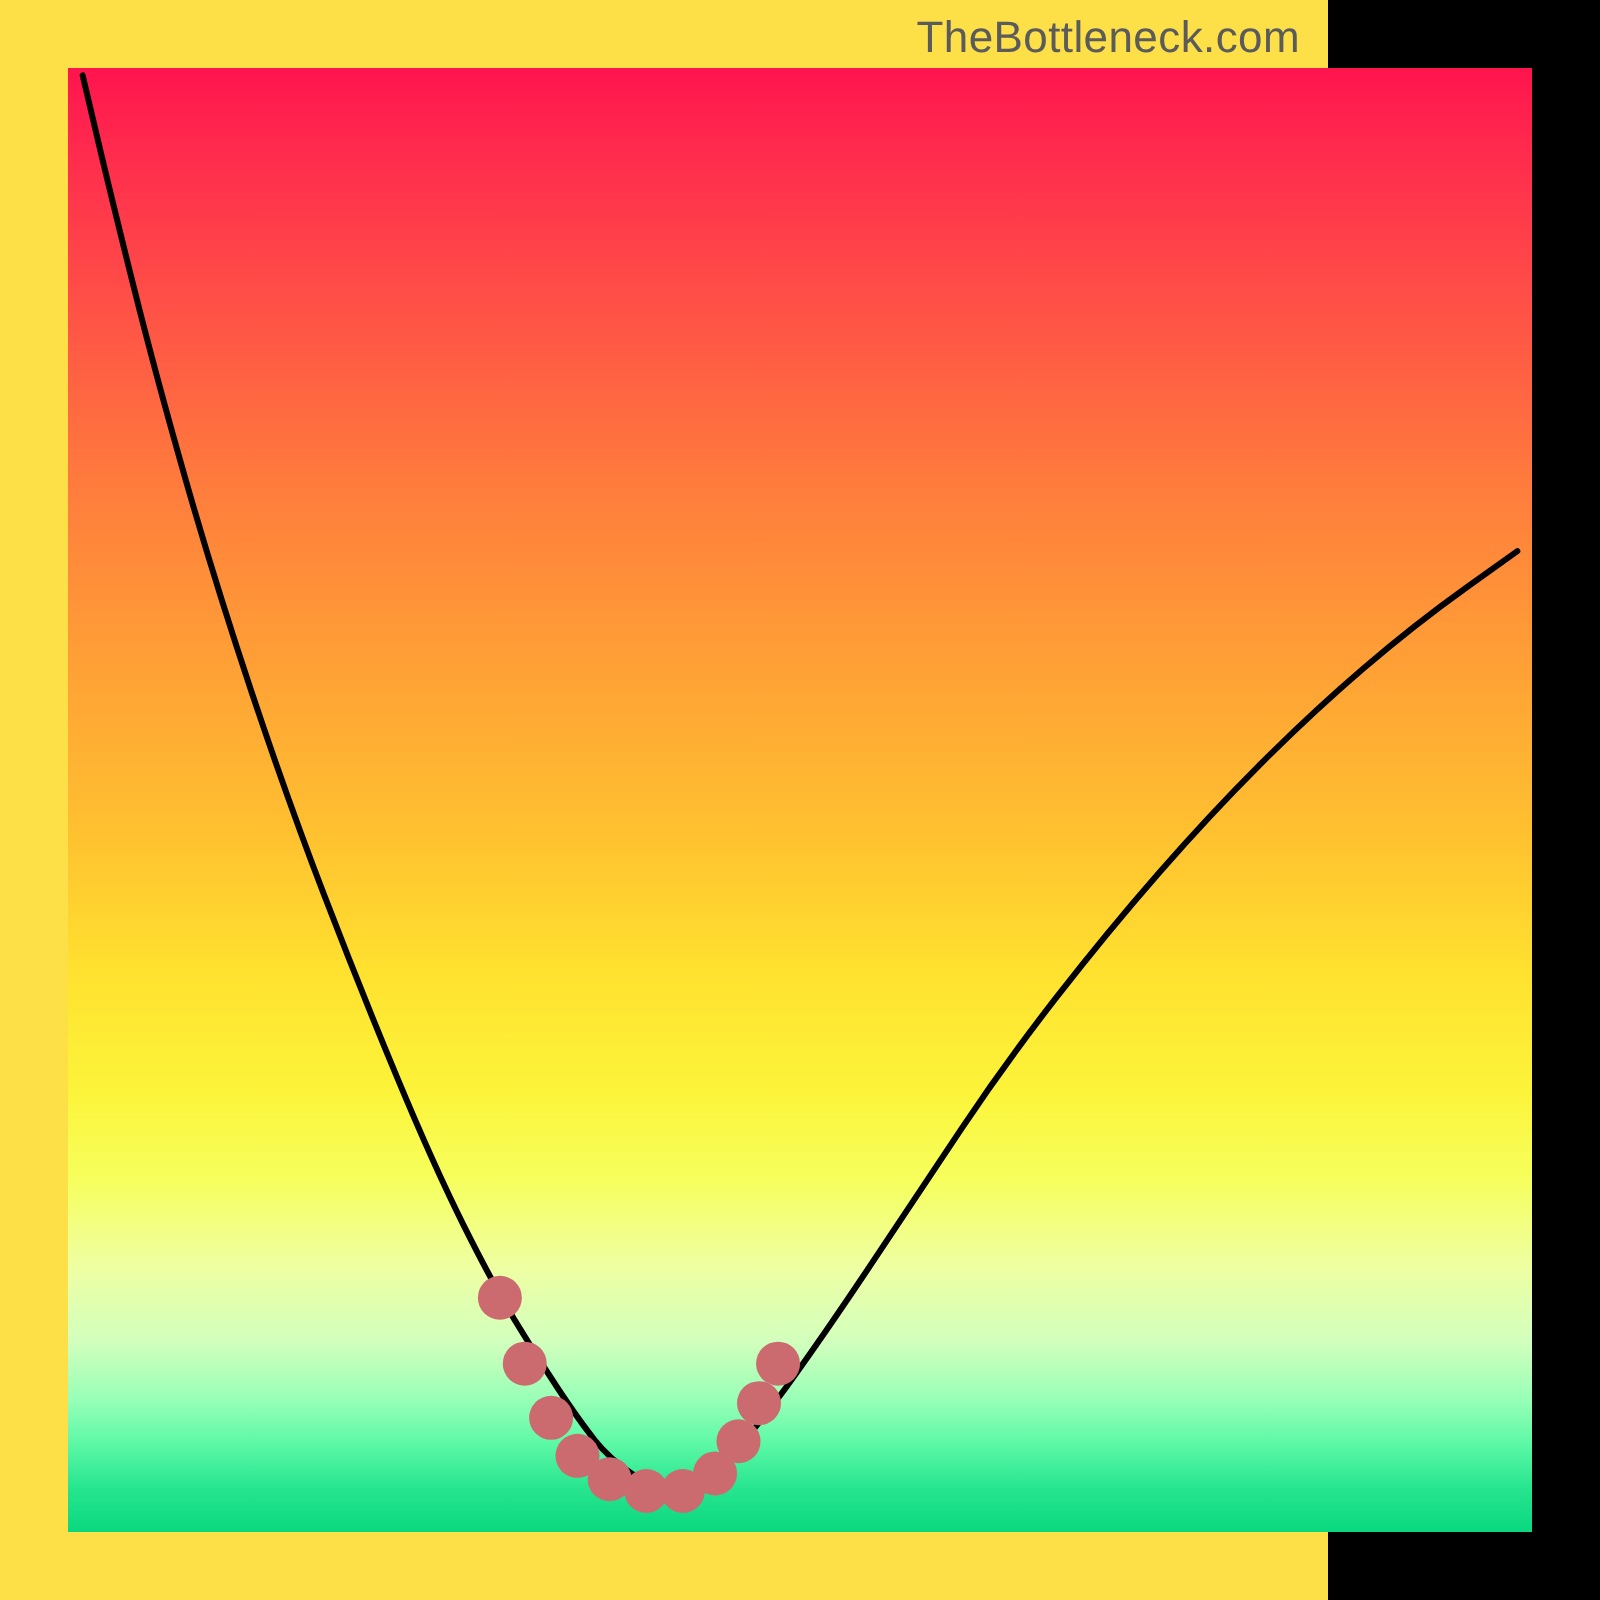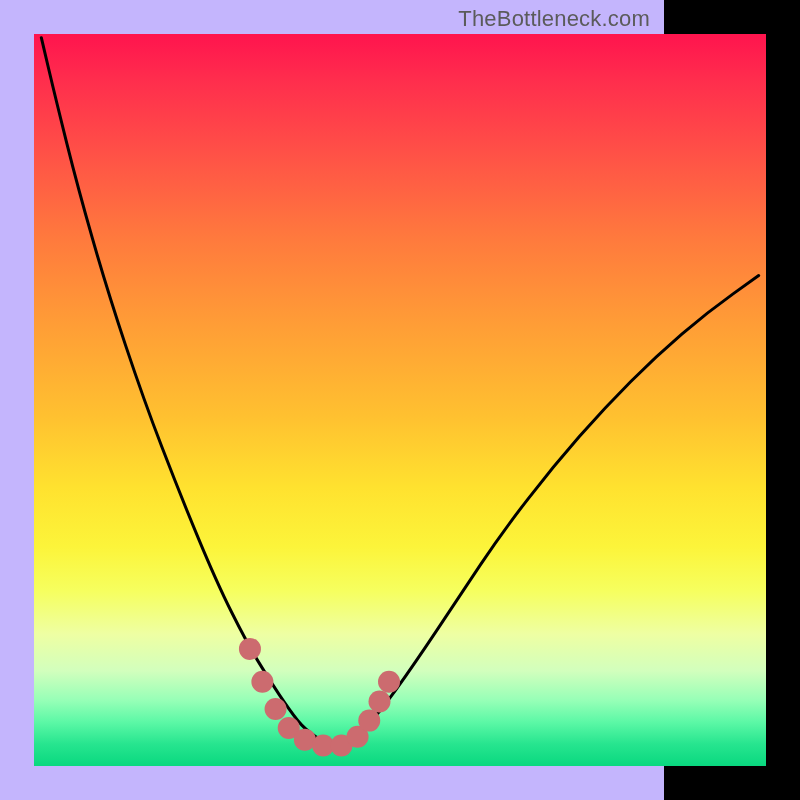--- a/index.html
+++ b/index.html
@@ -10,21 +10,21 @@
     background: #000;
     overflow: hidden;
     font-family: Arial, Helvetica, sans-serif;
   }
   .frame {
     position: absolute;
     top: 0;
     left: 0;
     width: 664px;
     height: 800px;
-    background: #c4b5fd;
+    background: #fde047;
   }
   .plot-area {
     position: absolute;
     top: 34px;
     left: 34px;
     width: 732px;
     height: 732px;
     background: linear-gradient(
       to bottom,
       #ff144e 0%,

